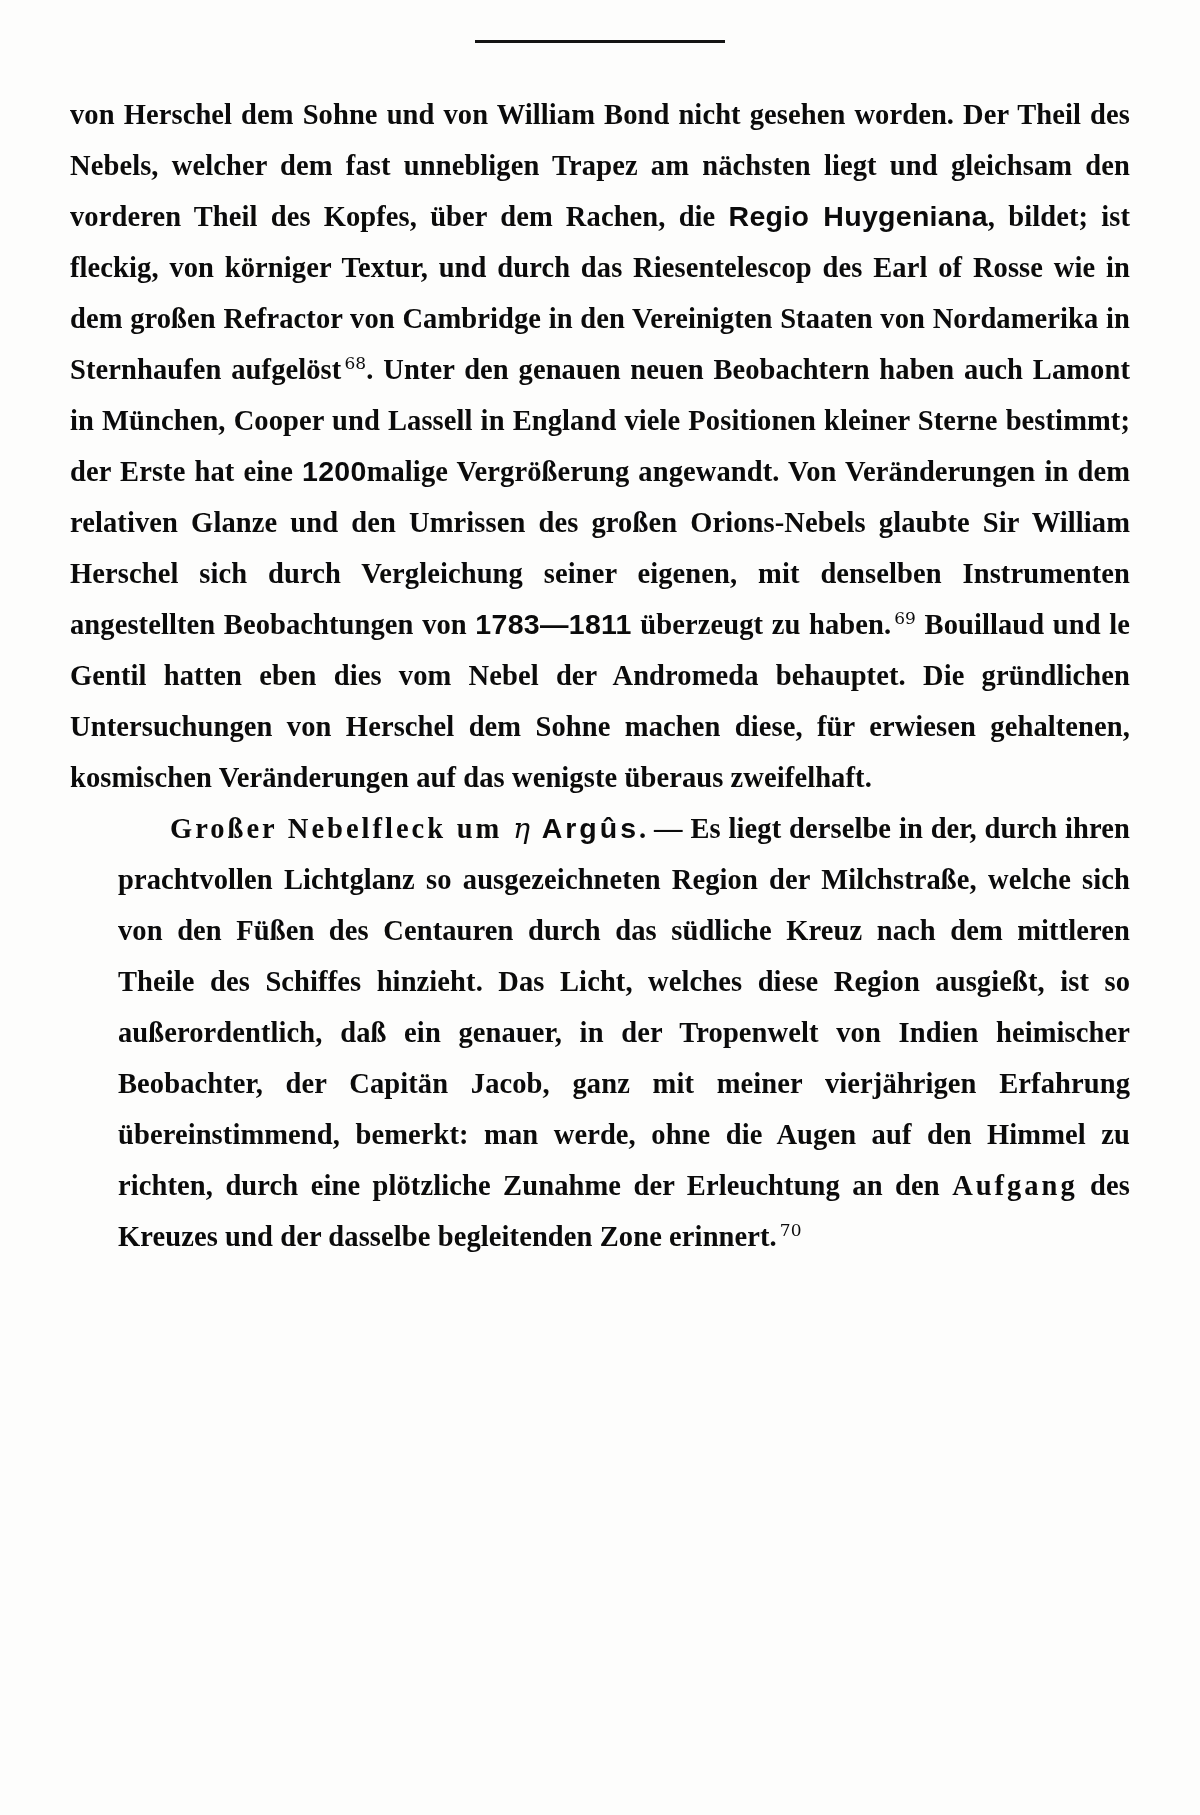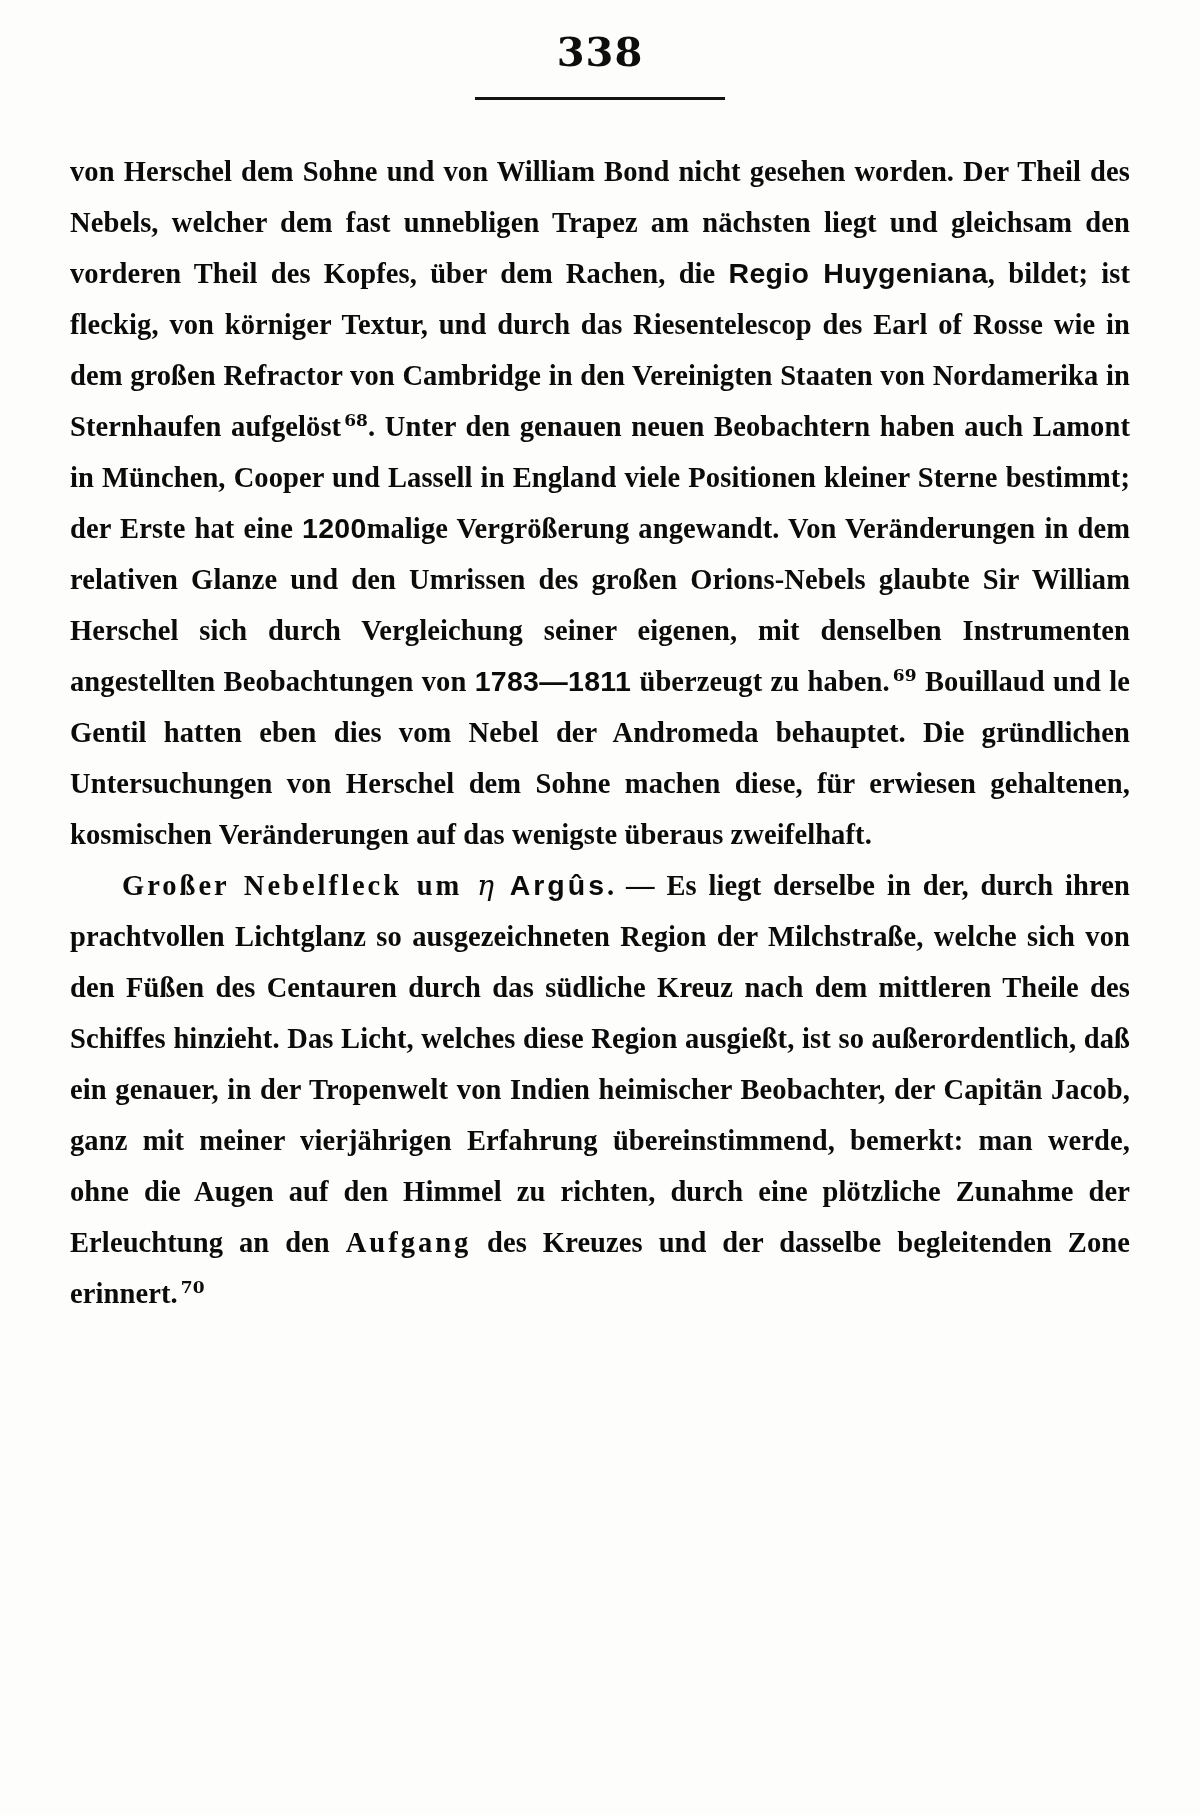--- a/index.html
+++ b/index.html
@@ -48,20 +48,21 @@
     text-justify: inter-word;
     color: #0b0b0b;
     letter-spacing: 0.1px;
   }
   .para {
     margin: 0;
     text-align: justify;
   }
   .para + .para {
     margin-top: 0;
+    margin-left: 48px;
   }
   .indent {
     text-indent: 52px;
   }
   .blackletter {
     font-family: Liberation Serif, serif;
     font-weight: 600;
     font-synthesis: weight;
     transform: none;
   }
@@ -71,34 +72,33 @@
     letter-spacing: 0.3px;
   }
   .spaced {
     letter-spacing: 3px;
     font-weight: 700;
   }
   sup.note {
     font-size: 17px;
     vertical-align: super;
     line-height: 0;
-    font-weight: 700;
+    font-weight: 400;
     padding-left: 3px;
   }
   .ital-greek {
     font-style: italic;
     font-family: "DejaVu Serif", serif;
   }
 </style>
 </head>
 <body>
 
 <div class="page">
 
-  <div class="page-number">338</div>
   <div class="rule"></div>
 
   <div class="body-text">
     <p class="para" id="para-0"><span class="blackletter">von Herschel dem Sohne und von William Bond nicht gesehen worden. Der Theil des Nebels, welcher dem fast unnebligen Trapez am nächsten liegt und gleichsam den vorderen Theil des Kopfes, über dem Rachen, die </span><span class="roman">Regio Huygeniana</span><span class="blackletter">, bildet; ist fleckig, von körniger Textur, und durch das Riesentelescop des Earl of Rosse wie in dem großen Refractor von Cambridge in den Vereinigten Staaten von Nordamerika in Sternhaufen aufgelöst</span><sup class="note">68</sup><span class="blackletter">. Unter den genauen neuen Beobachtern haben auch Lamont in München, Cooper und Lassell in England viele Positionen kleiner Sterne bestimmt; der Erste hat eine </span><span class="roman">1200</span><span class="blackletter">malige Vergrößerung angewandt. Von Veränderungen in dem relativen Glanze und den Umrissen des großen Orions-Nebels glaubte Sir William Herschel sich durch Vergleichung seiner eigenen, mit denselben Instrumenten angestellten Beobachtungen von </span><span class="roman">1783—1811</span><span class="blackletter"> überzeugt zu haben.</span><sup class="note">69</sup><span class="blackletter"> Bouillaud und le Gentil hatten eben dies vom Nebel der Andromeda behauptet. Die gründlichen Untersuchungen von Herschel dem Sohne machen diese, für erwiesen gehaltenen, kosmischen Veränderungen auf das wenigste überaus zweifelhaft.</span></p>
     <p class="para indent" id="para-1"><span class="blackletter spaced">Großer Nebelfleck</span><span class="blackletter spaced"> um </span><span class="ital-greek">η</span><span class="roman spaced"> Argûs</span><span class="blackletter">. — Es liegt derselbe in der, durch ihren prachtvollen Lichtglanz so ausgezeichneten Region der Milchstraße, welche sich von den Füßen des Centauren durch das südliche Kreuz nach dem mittleren Theile des Schiffes hinzieht. Das Licht, welches diese Region ausgießt, ist so außerordentlich, daß ein genauer, in der Tropenwelt von Indien heimischer Beobachter, der Capitän Jacob, ganz mit meiner vierjährigen Erfahrung übereinstimmend, bemerkt: man werde, ohne die Augen auf den Himmel zu richten, durch eine plötzliche Zunahme der Erleuchtung an den </span><span class="blackletter spaced">Aufgang</span><span class="blackletter"> des Kreuzes und der dasselbe begleitenden Zone erinnert.</span><sup class="note">70</sup></p>
   </div>
 
 </div>
 
 </body></html>

